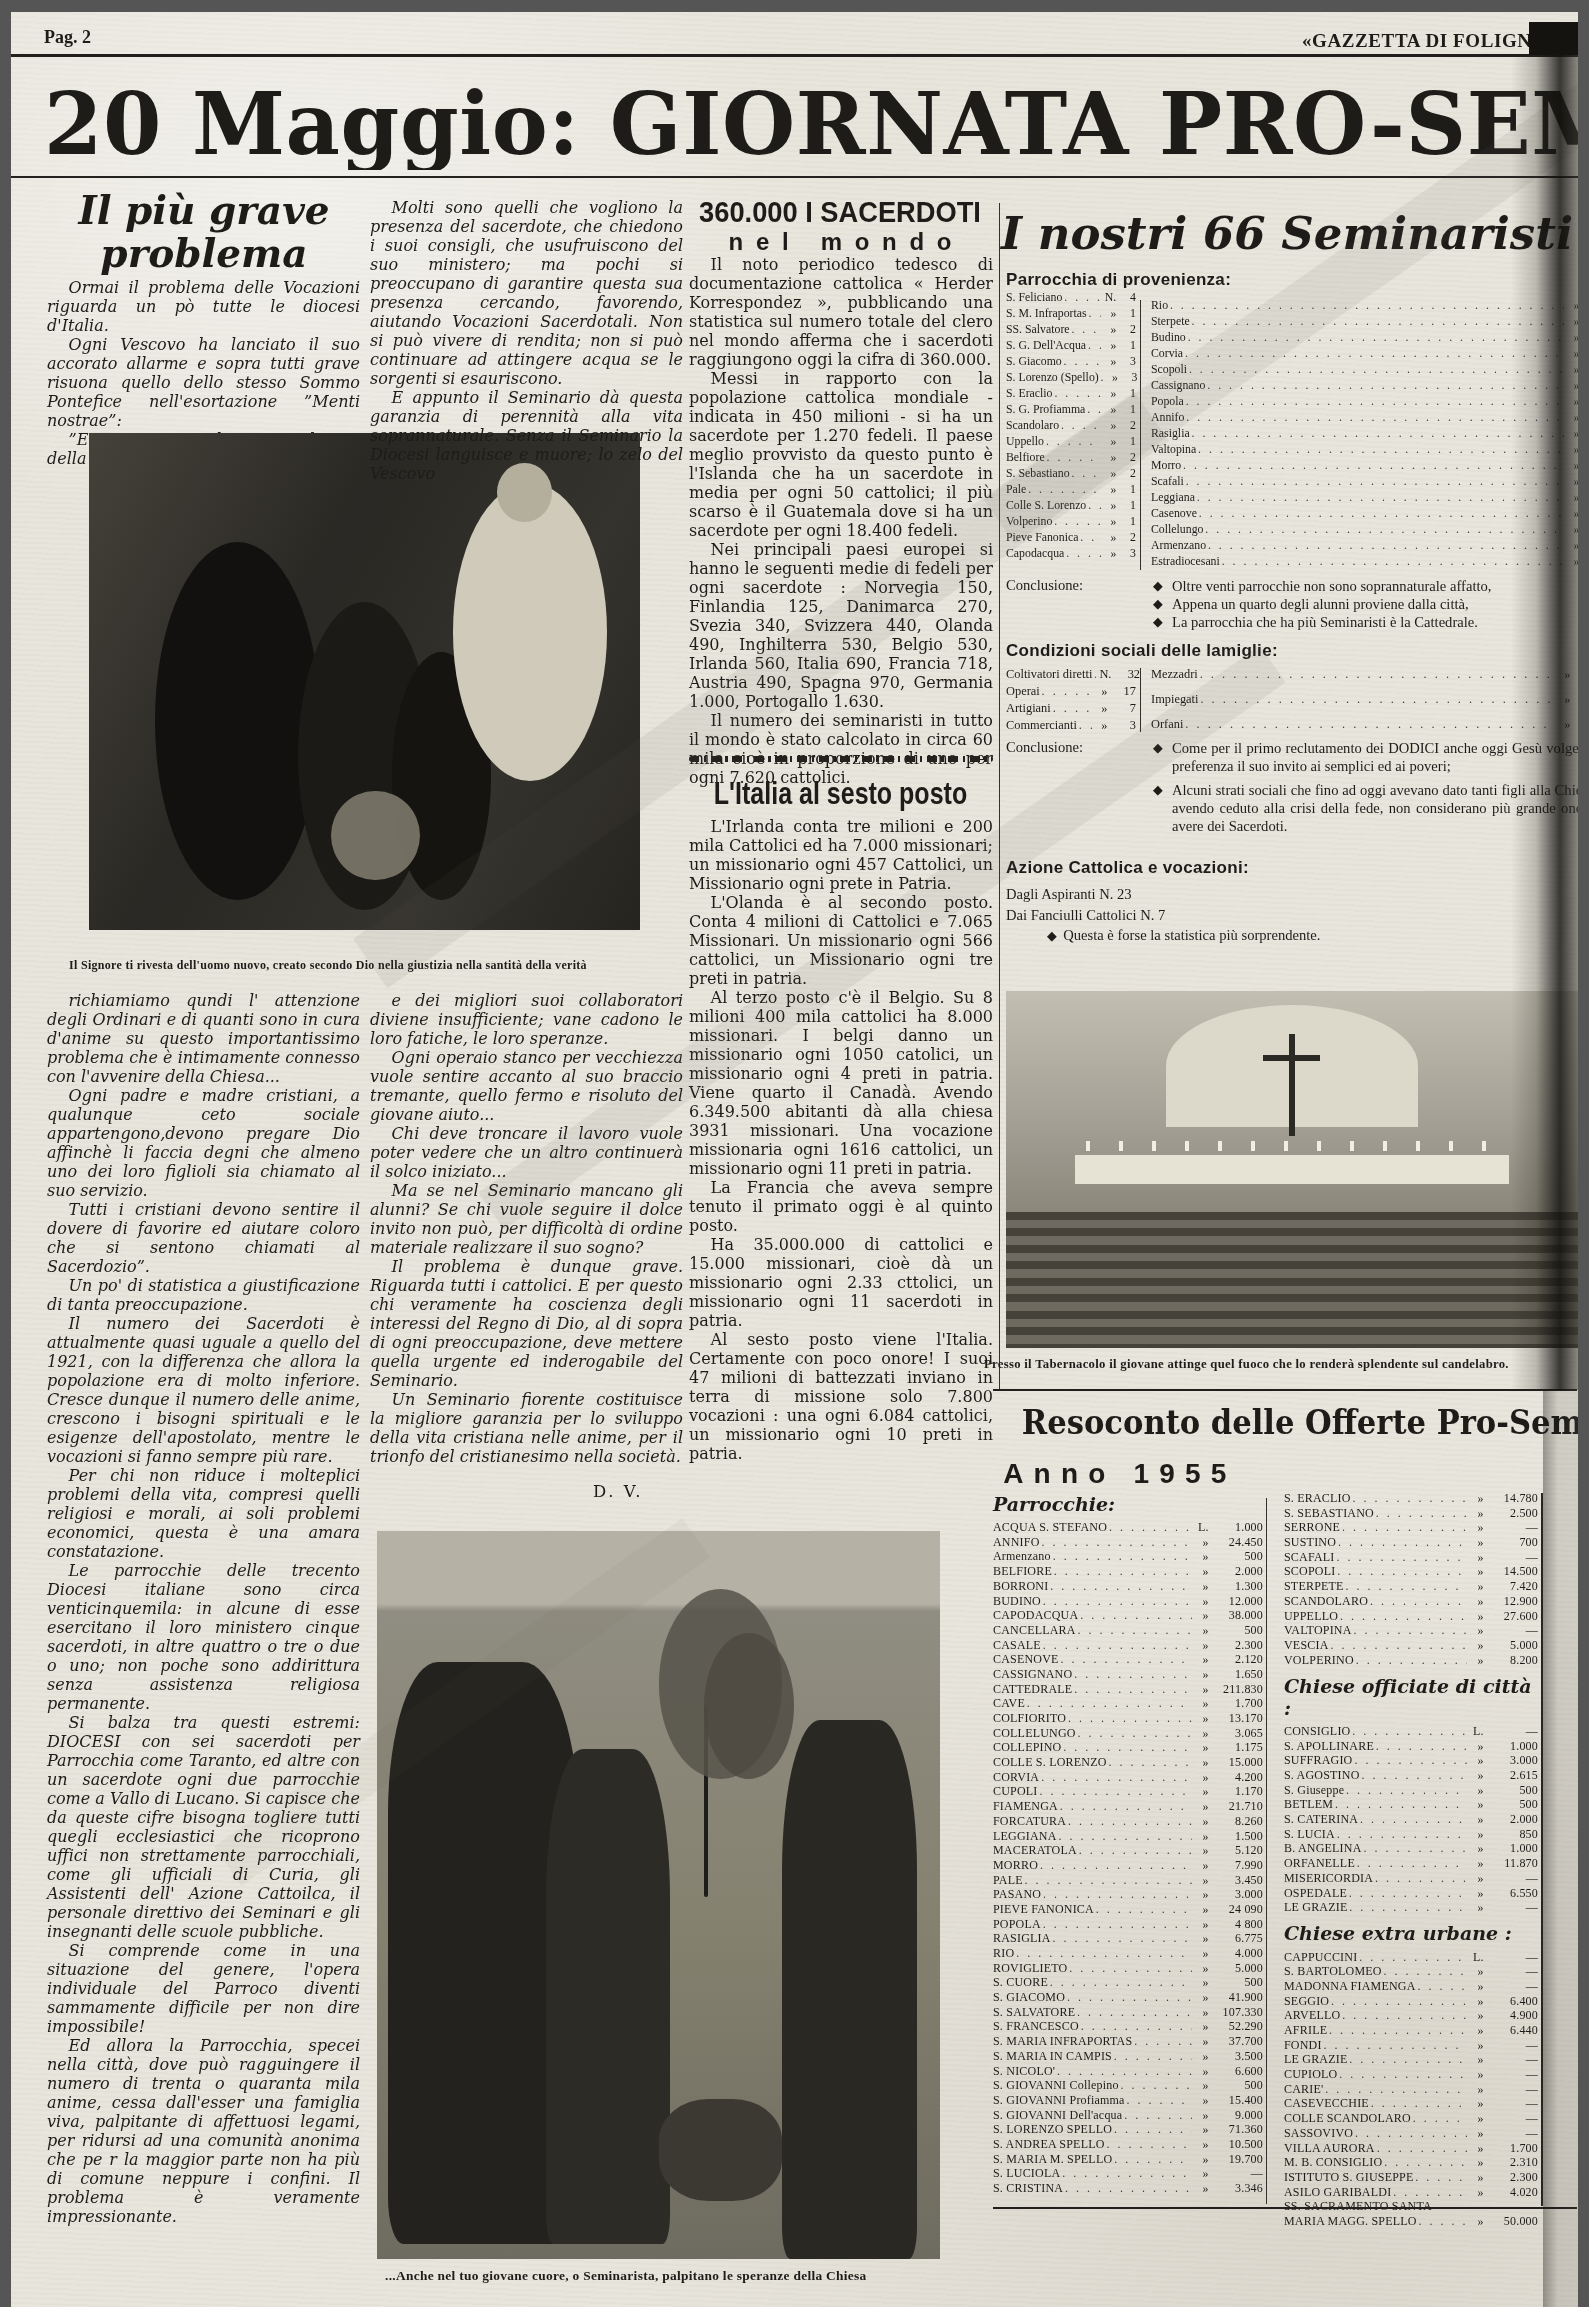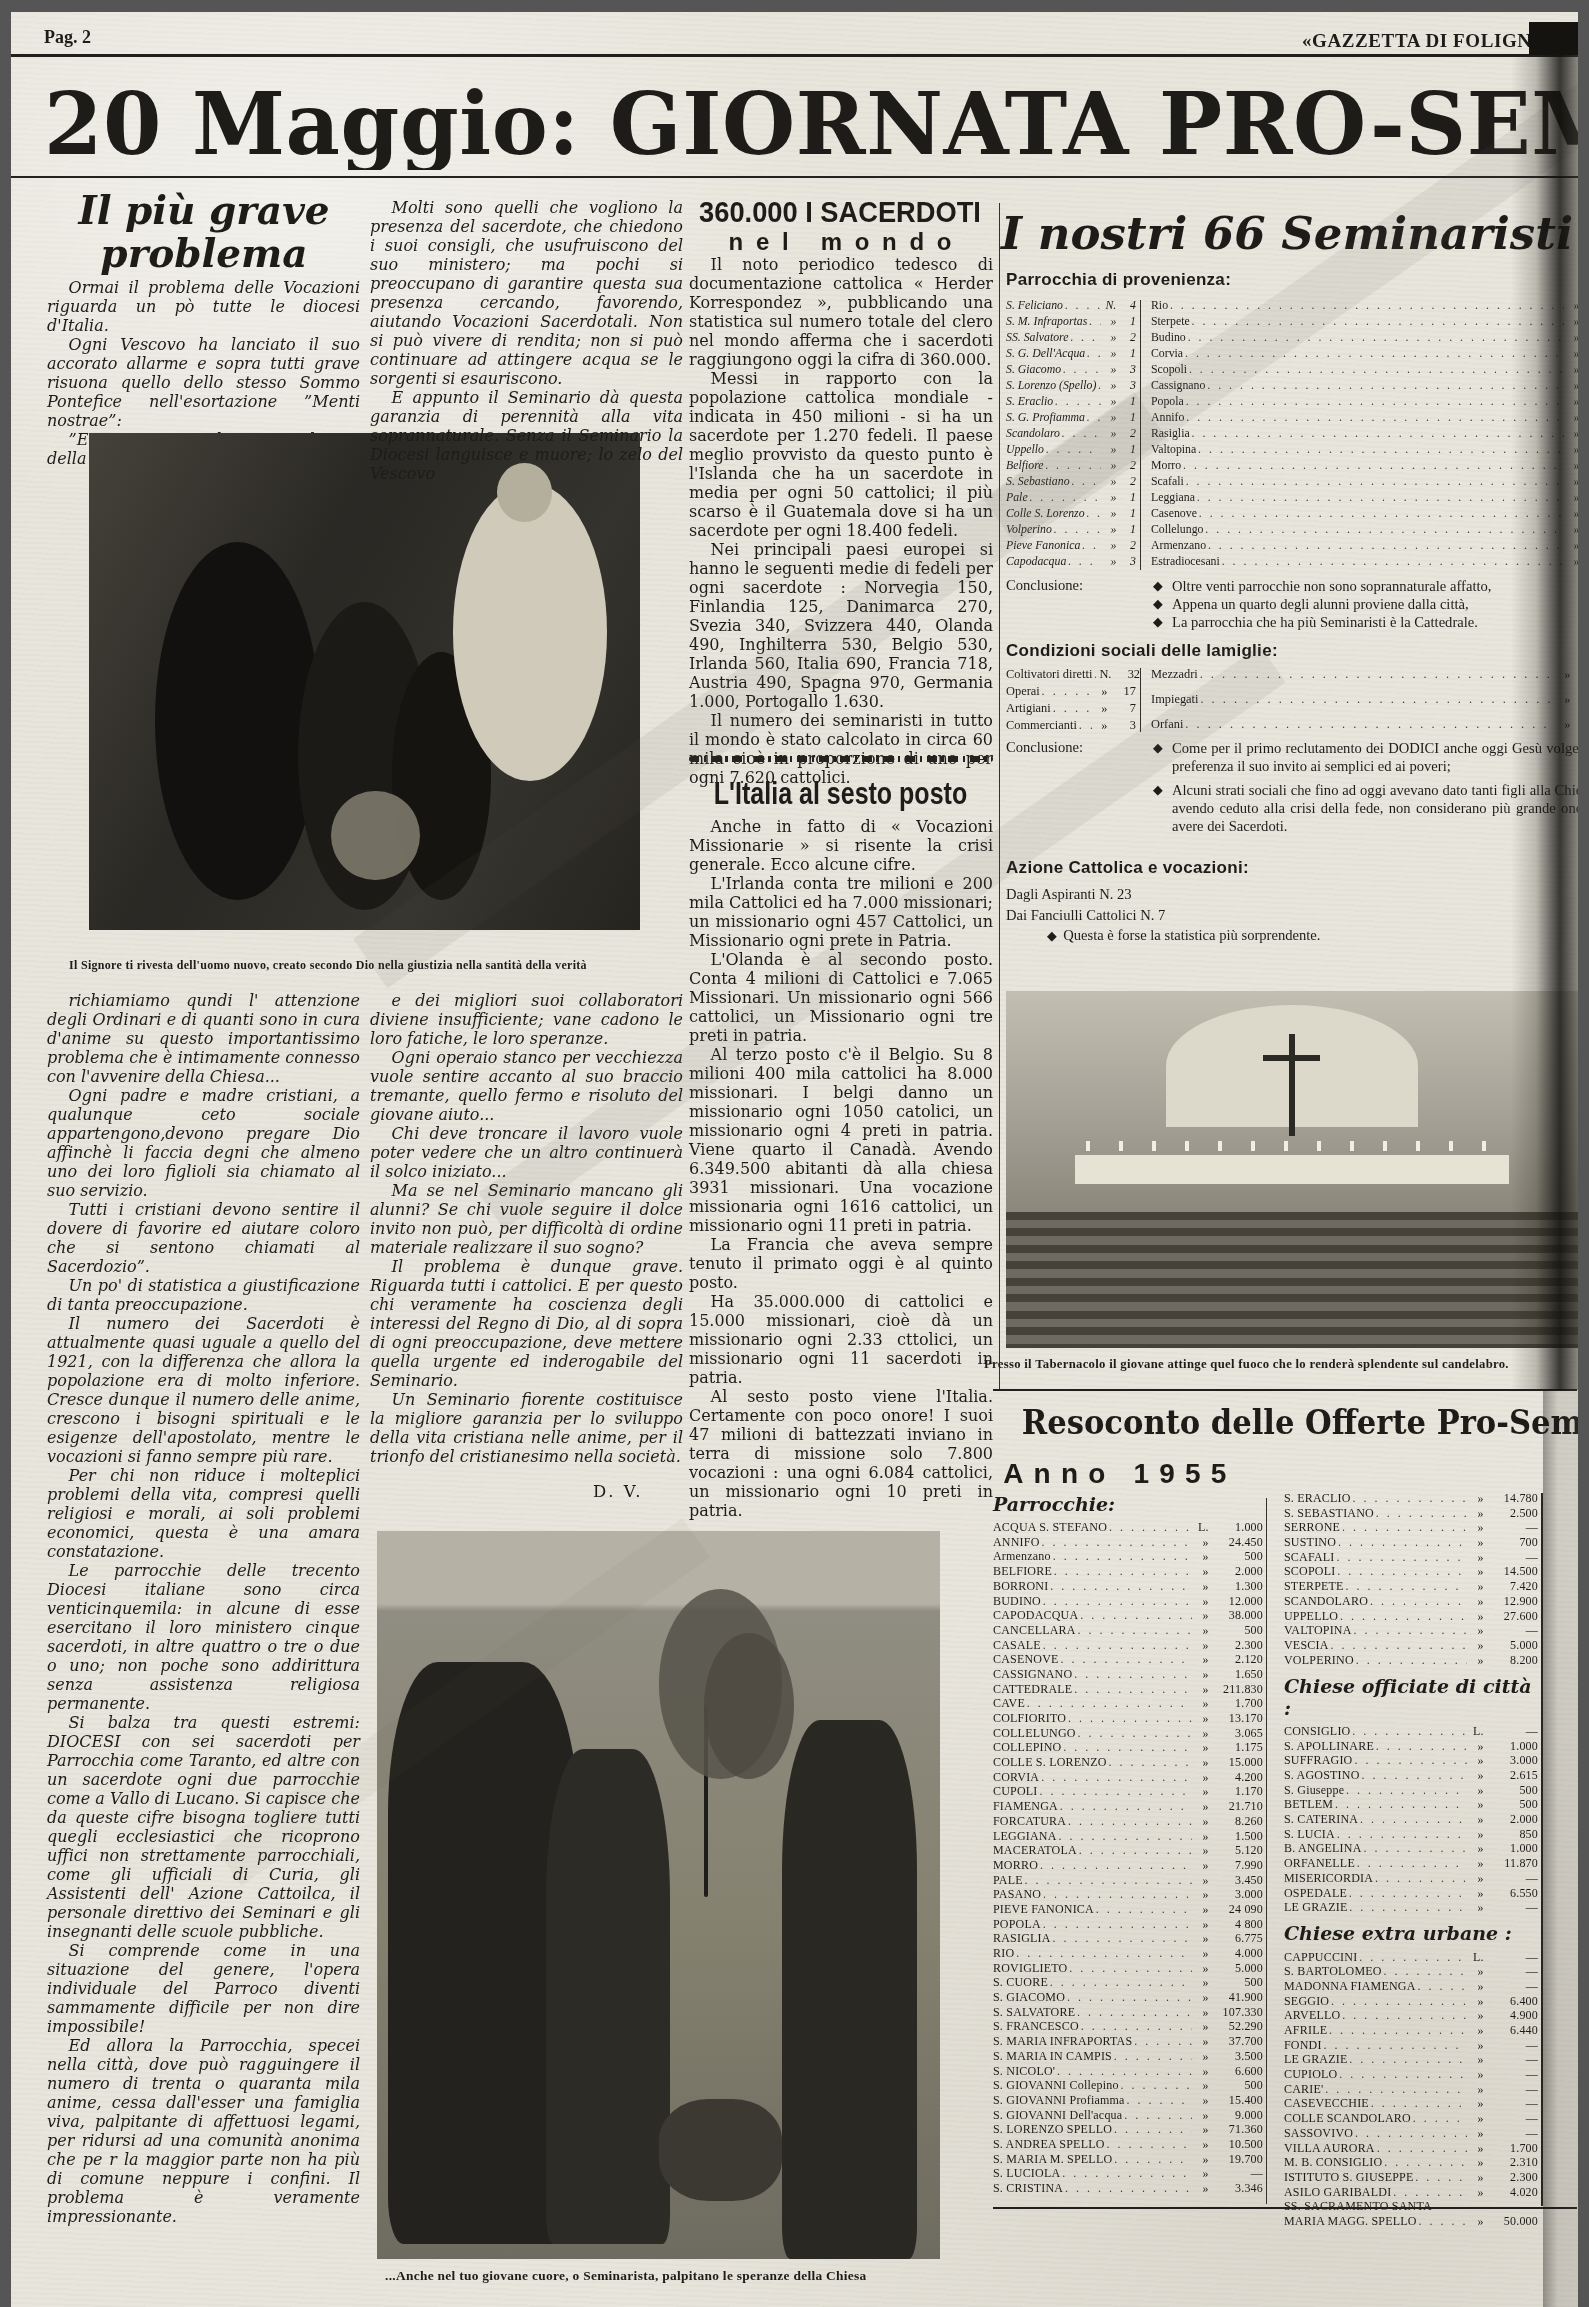--- a/index.html
+++ b/index.html
@@ -82,21 +82,21 @@
   .subhead{font:bold 17px "Liberation Sans",sans-serif;letter-spacing:0.3px;}
   .sem-sub{left:995px;top:258px;}
   .drow{display:flex;align-items:baseline;font-family:"Liberation Serif",serif;}
   .nm{white-space:nowrap;flex-shrink:0;}
   .dots{flex:1 1 auto;min-width:0;overflow:hidden;white-space:nowrap;padding:0 1.9px;opacity:.85;}
   .dots::after{content:". . . . . . . . . . . . . . . . . . . . . . . . . . . . . . . . . . . . . . . . . . . . . . . . . .";letter-spacing:2.5px;}
   .mk{flex-shrink:0;width:16.5px;text-align:right;padding-right:3.2px;}
   .val{flex-shrink:0;width:46px;text-align:right;white-space:nowrap;}
   .prov .drow{height:16px;font-size:11.8px;}
   .prov .mk{width:15.3px}.prov .val{width:16.5px}
-  .prov-left{left:995px;top:286px;width:130px;font-style:italic;}
+  .prov-left{left:995px;top:278px;width:130px;}
   .prov-vrule{left:1129px;top:288px;width:1.3px;height:270px;}
   .prov-right{left:1140px;top:286px;width:448px;}
   .concl-label{font:14.6px "Liberation Serif",serif;}
   .concl1-label{left:995px;top:565px;}
   .bullets{font:14.6px "Liberation Serif",serif;line-height:18px;}
   .concl1{left:1142px;top:565px;width:445px;}
   .bullet{position:relative;padding-left:19px;text-align:justify;}
   .dia{position:absolute;left:0;top:0;font-size:12.7px;}
   .cond-title{left:995px;top:629px;}
   .cond{font-size:12.4px;}
@@ -214,21 +214,20 @@
   <div class="abs art3-sub">nel mondo</div>
   <div class="abs bodycol col3 col3-a">
       <p class="para">Il noto periodico tedesco di documentazione cattolica « Herder Korrespondez », pubblicando una statistica sul numero totale del clero nel mondo afferma che i sacerdoti raggiungono oggi la cifra di 360.000.</p>
       <p class="para">Messi in rapporto con la popolazione cattolica mondiale - indicata in 450 milioni - si ha un sacerdote per 1.270 fedeli. Il paese meglio provvisto da questo punto è l'Islanda che ha un sacerdote in media per ogni 50 cattolici; il più scarso è il Guatemala dove si ha un sacerdote per ogni 18.400 fedeli.</p>
       <p class="para">Nei principali paesi europei si hanno le seguenti medie di fedeli per ogni sacerdote : Norvegia 150, Finlandia 125, Danimarca 270, Svezia 340, Svizzera 440, Olanda 490, Inghilterra 530, Belgio 530, Irlanda 560, Italia 690, Francia 718, Austria 490, Spagna 970, Germania 1.000, Portogallo 1.630.</p>
       <p class="para">Il numero dei seminaristi in tutto il mondo è stato calcolato in circa 60 mila cioè in proporzione di uno per ogni 7.620 cattolici.</p>
     </div>
   <div class="abs divider-dotted"></div>
   <div class="abs art3b-title">L'Italia al sesto posto</div>
   <div class="abs bodycol col3 col3-b">
-      <p class="para">Anche in fatto di « Vocazioni Missionarie » si risente la crisi generale. Ecco alcune cifre.</p>
       <p class="para">L'Irlanda conta tre milioni e 200 mila Cattolici ed ha 7.000 missionari; un missionario ogni 457 Cattolici, un Missionario ogni prete in Patria.</p>
       <p class="para">L'Olanda è al secondo posto. Conta 4 milioni di Cattolici e 7.065 Missionari. Un missionario ogni 566 cattolici, un Missionario ogni tre preti in patria.</p>
       <p class="para">Al terzo posto c'è il Belgio. Su 8 milioni 400 mila cattolici ha 8.000 missionari. I belgi danno un missionario ogni 1050 catolici, un missionario ogni 4 preti in patria. Viene quarto il Canadà. Avendo 6.349.500 abitanti dà alla chiesa 3931 missionari. Una vocazione missionaria ogni 1616 cattolici, un missionario ogni 11 preti in patria.</p>
       <p class="para">La Francia che aveva sempre tenuto il primato oggi è al quinto posto.</p>
       <p class="para">Ha 35.000.000 di cattolici e 15.000 missionari, cioè dà un missionario ogni 2.33 cttolici, un missionario ogni 11 sacerdoti in patria.</p>
       <p class="para">Al sesto posto viene l'Italia. Certamente con poco onore! I suoi 47 milioni di battezzati inviano in terra di missione solo 7.800 vocazioni : una ogni 6.084 cattolici, un missionario ogni 10 preti in patria.</p>
     </div>
   <div class="abs vrule vrule-col3"></div>
 
   <div class="abs sem-title">I nostri 66 Seminaristi</div>

